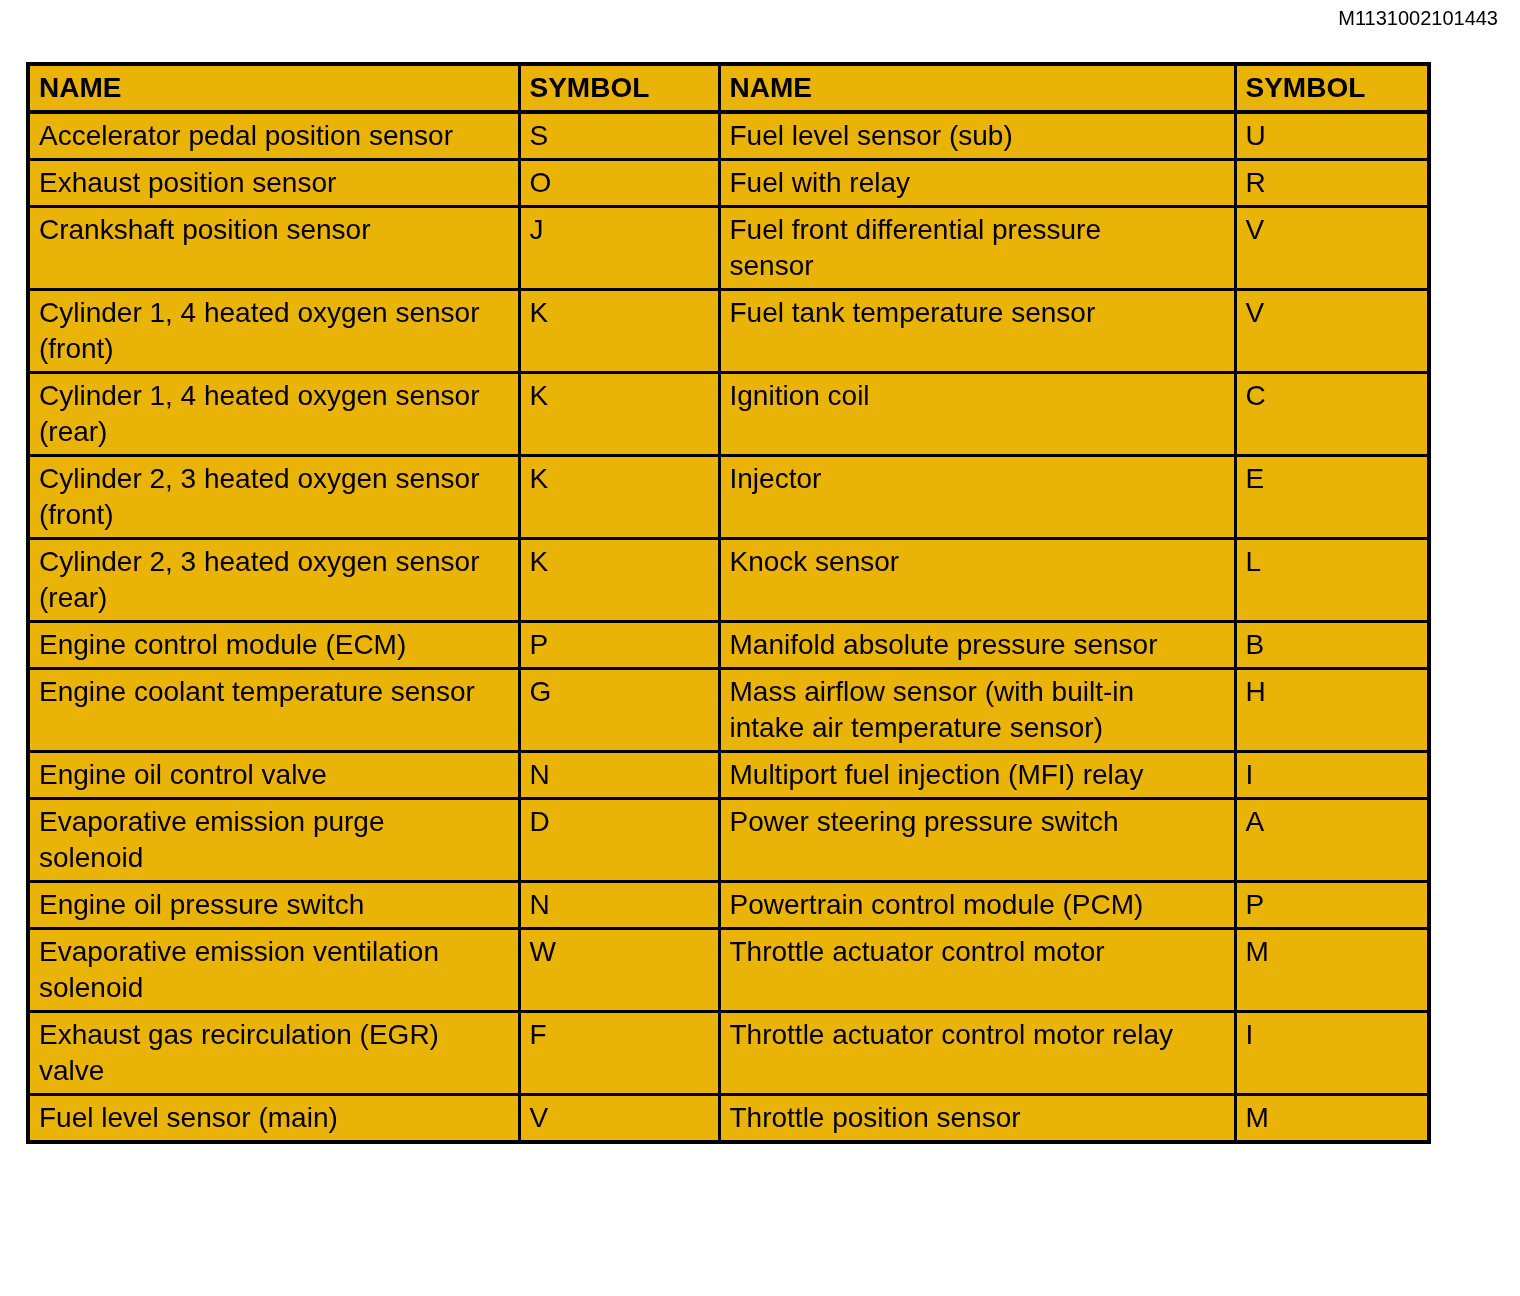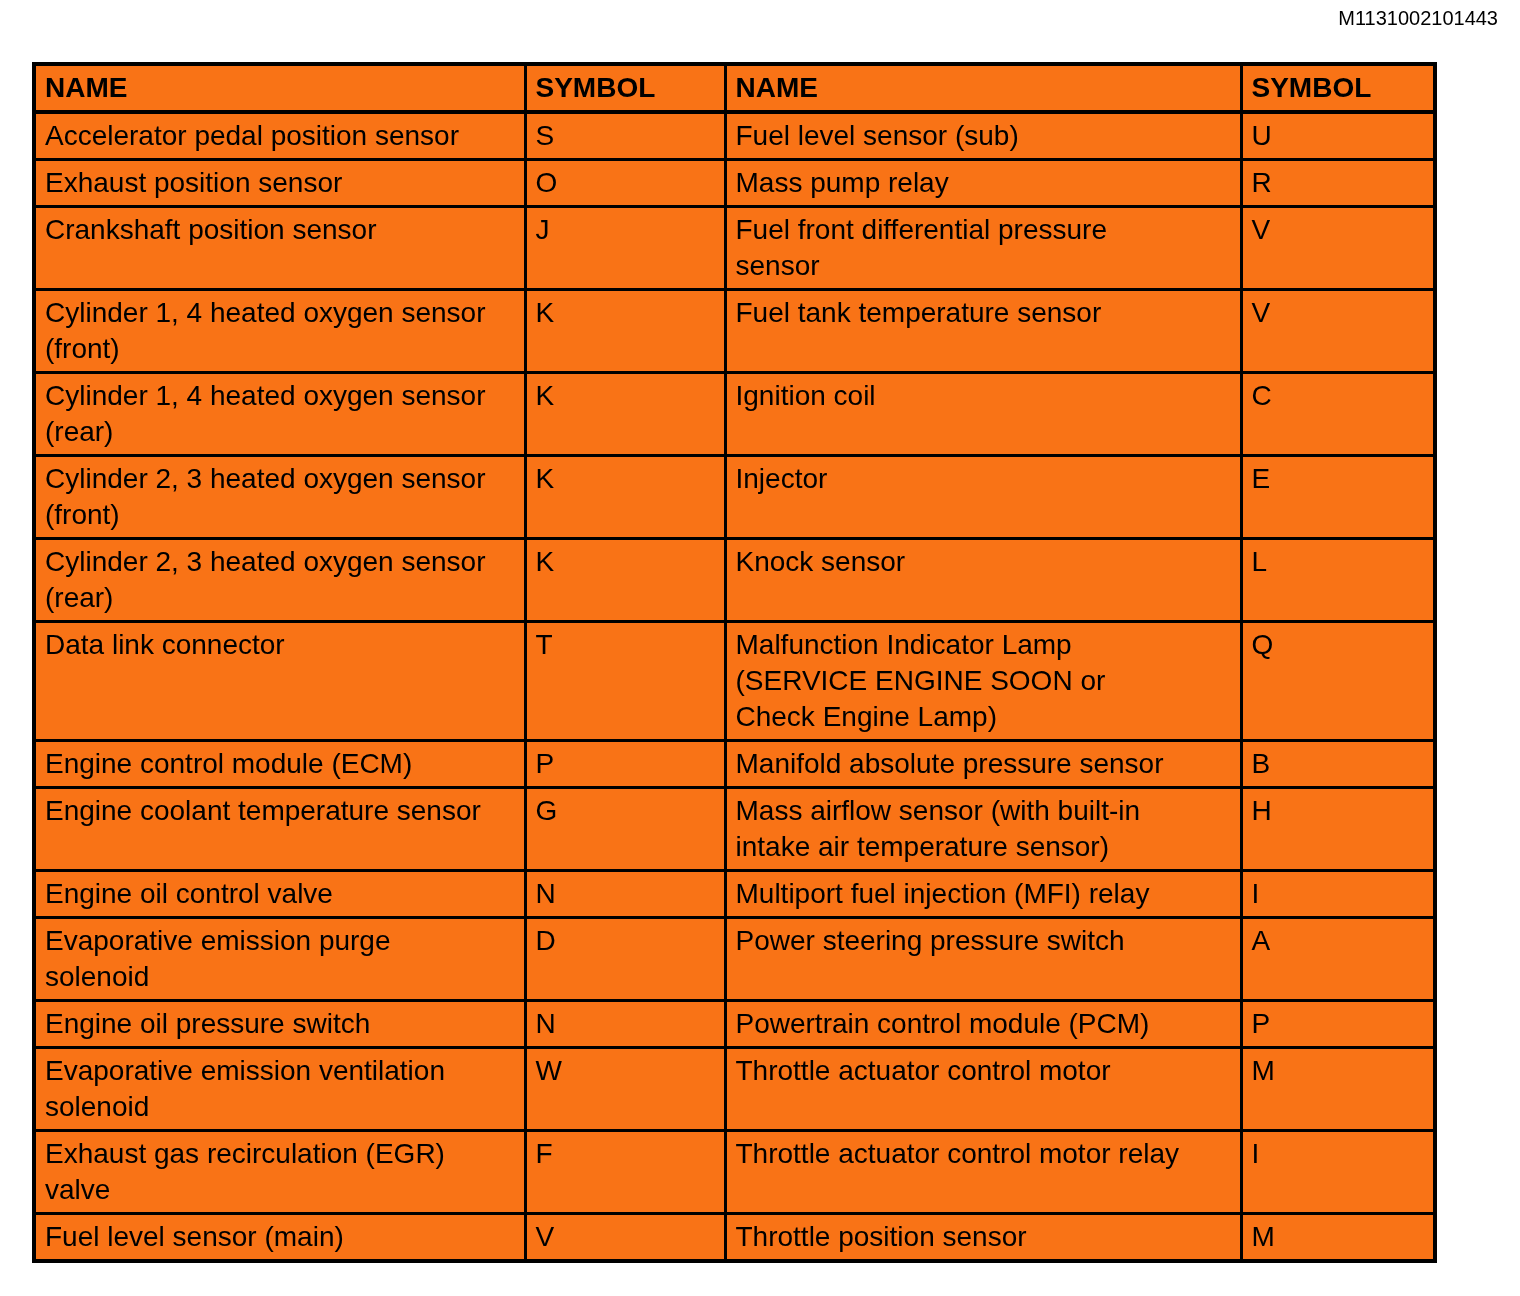--- a/index.html
+++ b/index.html
@@ -14,26 +14,26 @@
   .doc-code {
     position: absolute;
     top: 6px; right: 22px;
     font-size: 20px;
     line-height: 24px;
     letter-spacing: 0px;
     color: #000;
   }
   table.symbol-table {
     position: absolute;
-    left: 32px; top: 62px;
+    left: 26px; top: 62px;
     width: 1401px;
     table-layout: fixed;
     border-collapse: collapse;
     border: 4px solid #000;
-    background: #f97316;
+    background: #eab308;
   }
   col.c-name-l   { width: 491px; }
   col.c-sym-l    { width: 200px; }
   col.c-name-r   { width: 516px; }
   col.c-sym-r    { width: 194px; }
   th, td {
     border: 3px solid #000;
     padding: 4px 6px 4px 9px;
     font-size: 28px;
     line-height: 36px;
@@ -72,21 +72,21 @@
     <tbody>
         <tr>
           <td>Accelerator pedal position sensor</td>
           <td>S</td>
           <td>Fuel level sensor (sub)</td>
           <td>U</td>
         </tr>
         <tr>
           <td>Exhaust position sensor</td>
           <td>O</td>
-          <td>Mass pump relay</td>
+          <td>Fuel with relay</td>
           <td>R</td>
         </tr>
         <tr>
           <td>Crankshaft position sensor</td>
           <td>J</td>
           <td>Fuel front differential pressure
 sensor</td>
           <td>V</td>
         </tr>
         <tr>
@@ -109,28 +109,20 @@
           <td>K</td>
           <td>Injector</td>
           <td>E</td>
         </tr>
         <tr>
           <td>Cylinder 2, 3 heated oxygen sensor
 (rear)</td>
           <td>K</td>
           <td>Knock sensor</td>
           <td>L</td>
-        </tr>
-        <tr>
-          <td>Data link connector</td>
-          <td>T</td>
-          <td>Malfunction Indicator Lamp
-(SERVICE ENGINE SOON or
-Check Engine Lamp)</td>
-          <td>Q</td>
         </tr>
         <tr>
           <td>Engine control module (ECM)</td>
           <td>P</td>
           <td>Manifold absolute pressure sensor</td>
           <td>B</td>
         </tr>
         <tr>
           <td>Engine coolant temperature sensor</td>
           <td>G</td>

